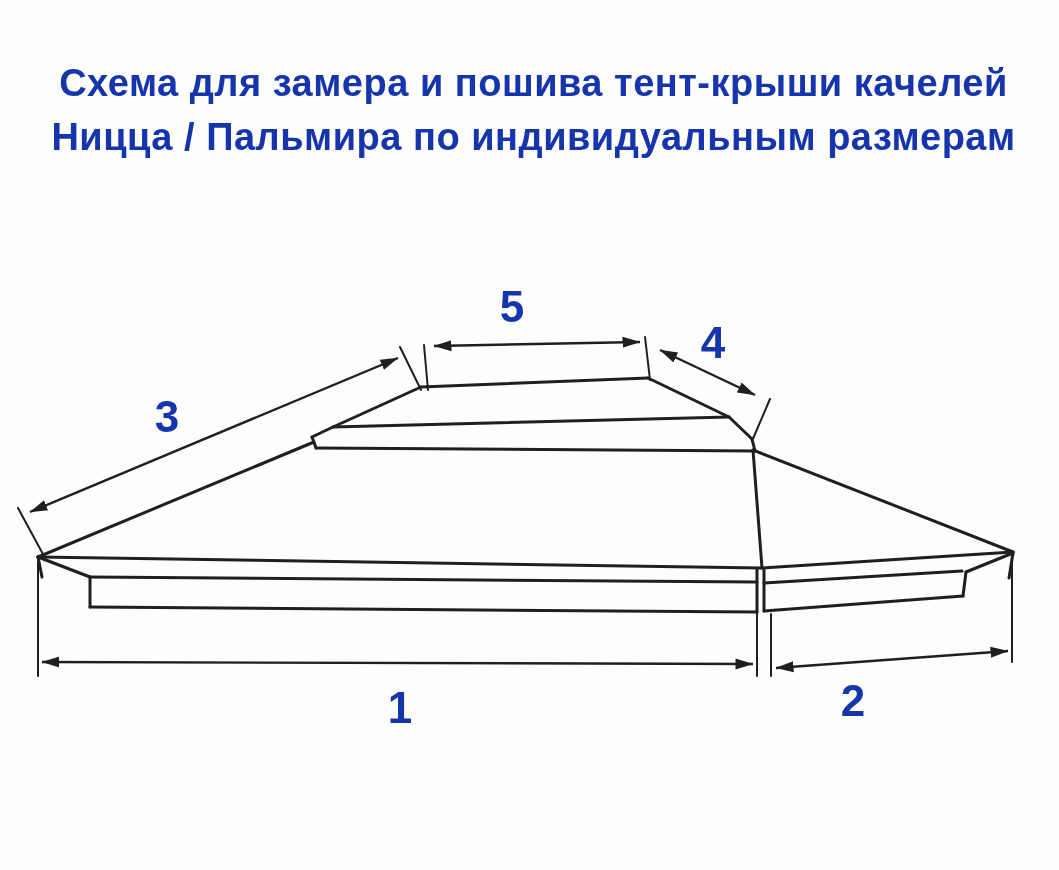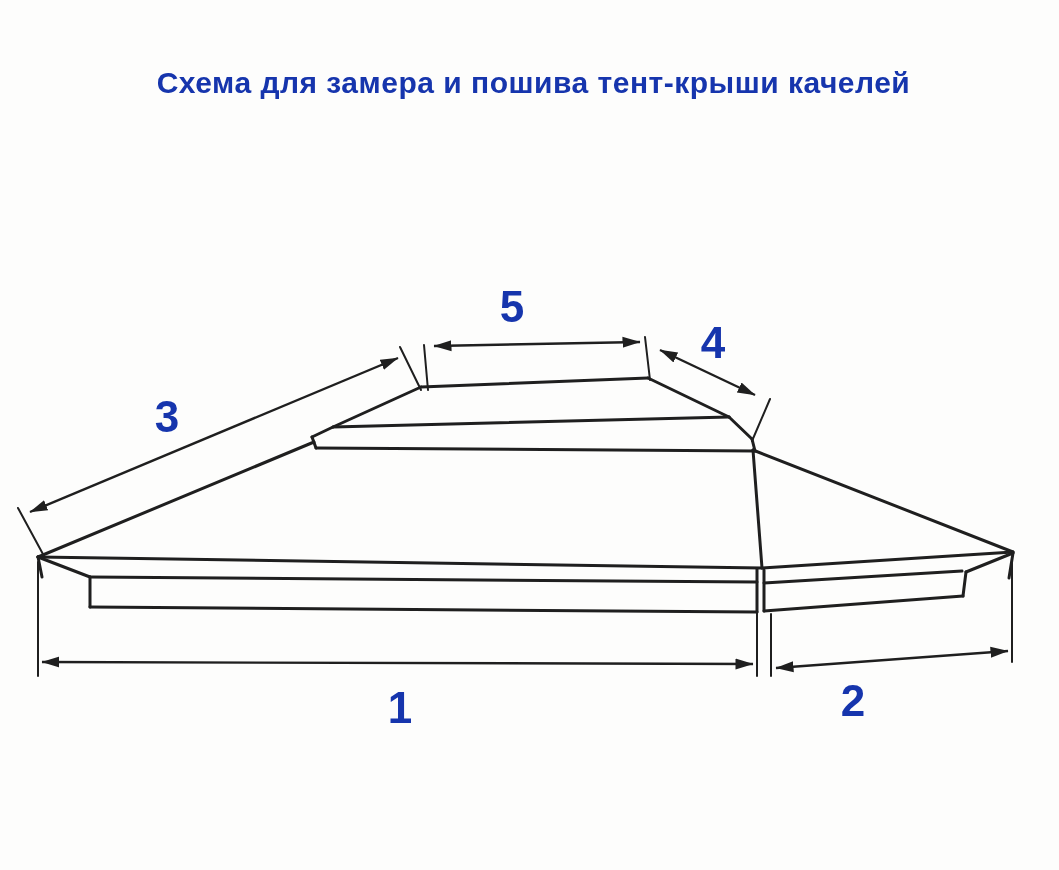--- a/index.html
+++ b/index.html
@@ -13,21 +13,21 @@
     font-family:"Liberation Sans", sans-serif;
     position:relative;
     overflow:hidden;
   }
   .title{
     position:absolute;
     top:56px;left:8px;right:0;
     text-align:center;
     color:var(--accent);
     font-weight:bold;
-    font-size:30px;
+    font-size:38px;
     line-height:54px;
     letter-spacing:.5px;
   }
   svg.diagram{
     position:absolute;
     left:0;top:0;
     width:1059px;height:870px;
   }
   .outline{
     fill:none;
@@ -54,20 +54,21 @@
     font-weight:bold;
     fill:var(--accent);
     text-anchor:middle;
   }
 </style>
 </head>
 <body style="background: rgb(253, 253, 252);">
 
 <div class="title">
   <div>Схема для замера и пошива тент-крыши качелей</div>
+  <div>Ницца / Пальмира по индивидуальным размерам</div>
 </div>
 
 <svg class="diagram" viewBox="0 0 1059 870" aria-hidden="true">
   <defs>
     <marker id="arr" markerWidth="19" markerHeight="13" refX="17.5" refY="6" orient="auto-start-reverse" markerUnits="userSpaceOnUse">
       <path d="M0,0.5 L18,6 L0,11.5 z" fill="#1f1f1f"></path>
     </marker>
   </defs>
 
   <g>

